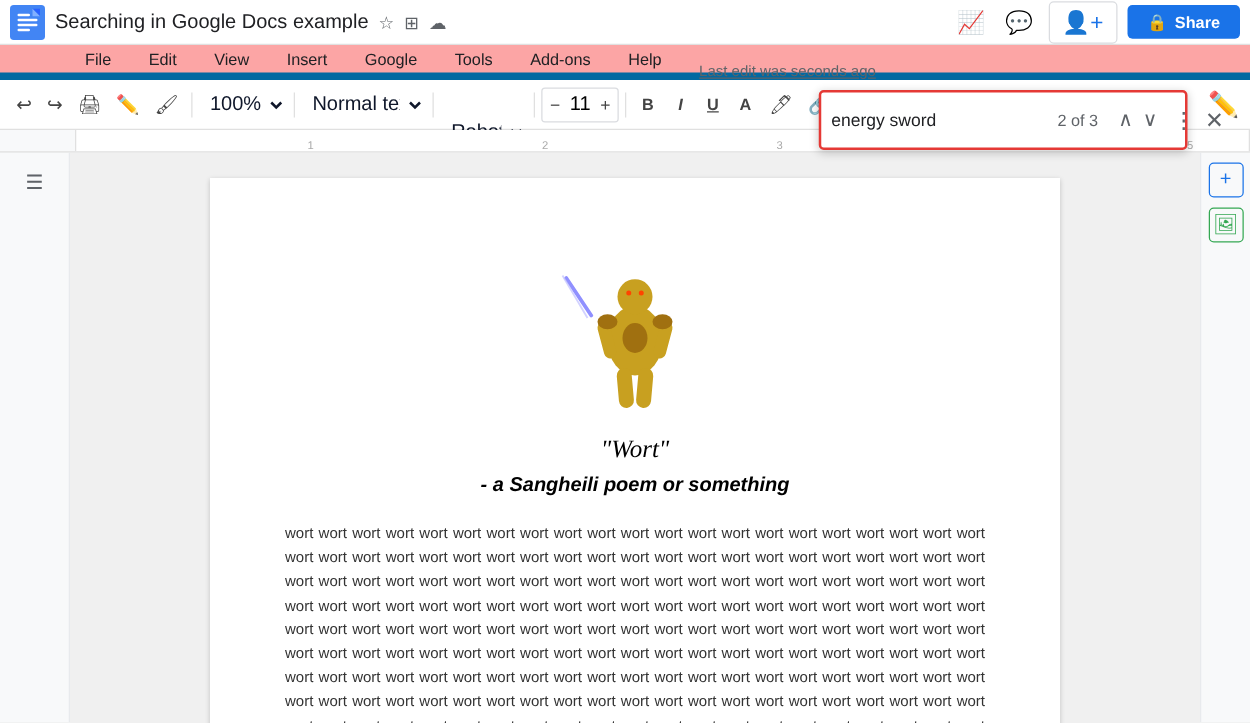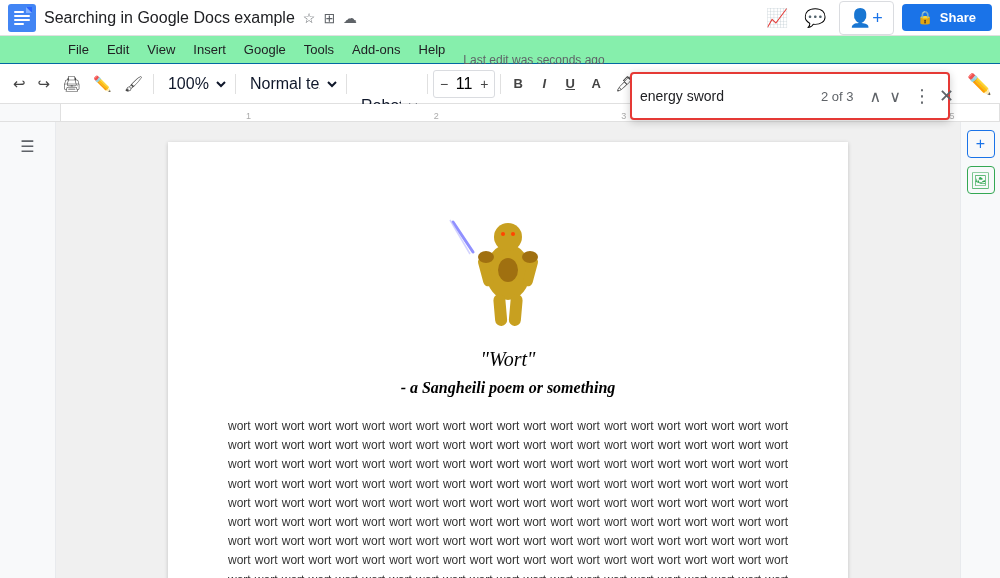--- a/index.html
+++ b/index.html
@@ -70,25 +70,25 @@
       color: #1a73e8;
       font-size: 18px;
       display: flex;
       align-items: center;
     }
 
     
     #menu-bar {
       display: flex;
       align-items: center;
-      background: #86efac;
+      background: #fca5a5;
       height: 28px;
       padding: 0 60px;
-      border-bottom: 1px solid #0369a1;
-      gap: 2px;
+      border-bottom: 6px solid #0369a1;
+      gap: 14px;
     }
     .menu-item {
       font-size: 13px;
       color: #202124;
       padding: 2px 8px;
       cursor: pointer;
       border-radius: 3px;
     }
     #last-edit {
       font-size: 12px;
@@ -261,21 +261,21 @@
       font-size: 20px;
       font-style: italic;
       margin-bottom: 8px;
       font-family: Georgia, serif;
     }
     #doc-subtitle {
       text-align: center;
       font-size: 16px;
       font-style: italic;
       margin-bottom: 20px;
-      font-family: Liberation Serif, serif;
+      font-family: Liberation Sans, sans-serif;
       font-weight: bold;
     }
     #doc-body {
       font-size: 12px;
       line-height: 1.6;
       color: #333;
       text-align: justify;
     }
 
     
@@ -302,21 +302,21 @@
       font-size: 16px;
       border: 1px solid #1a73e8;
       margin-bottom: 2px;
     }
 
     
     #search-bar {
       position: absolute;
       top: 8px;
       right: 50px;
-      width: 320px;
+      width: 295px;
       height: 48px;
       background: #fff;
       border: 2px solid #e53935;
       border-radius: 4px;
       display: flex;
       align-items: center;
       padding: 0 8px;
       box-shadow: 0 2px 8px rgba(0,0,0,0.2);
       z-index: 10;
     }

